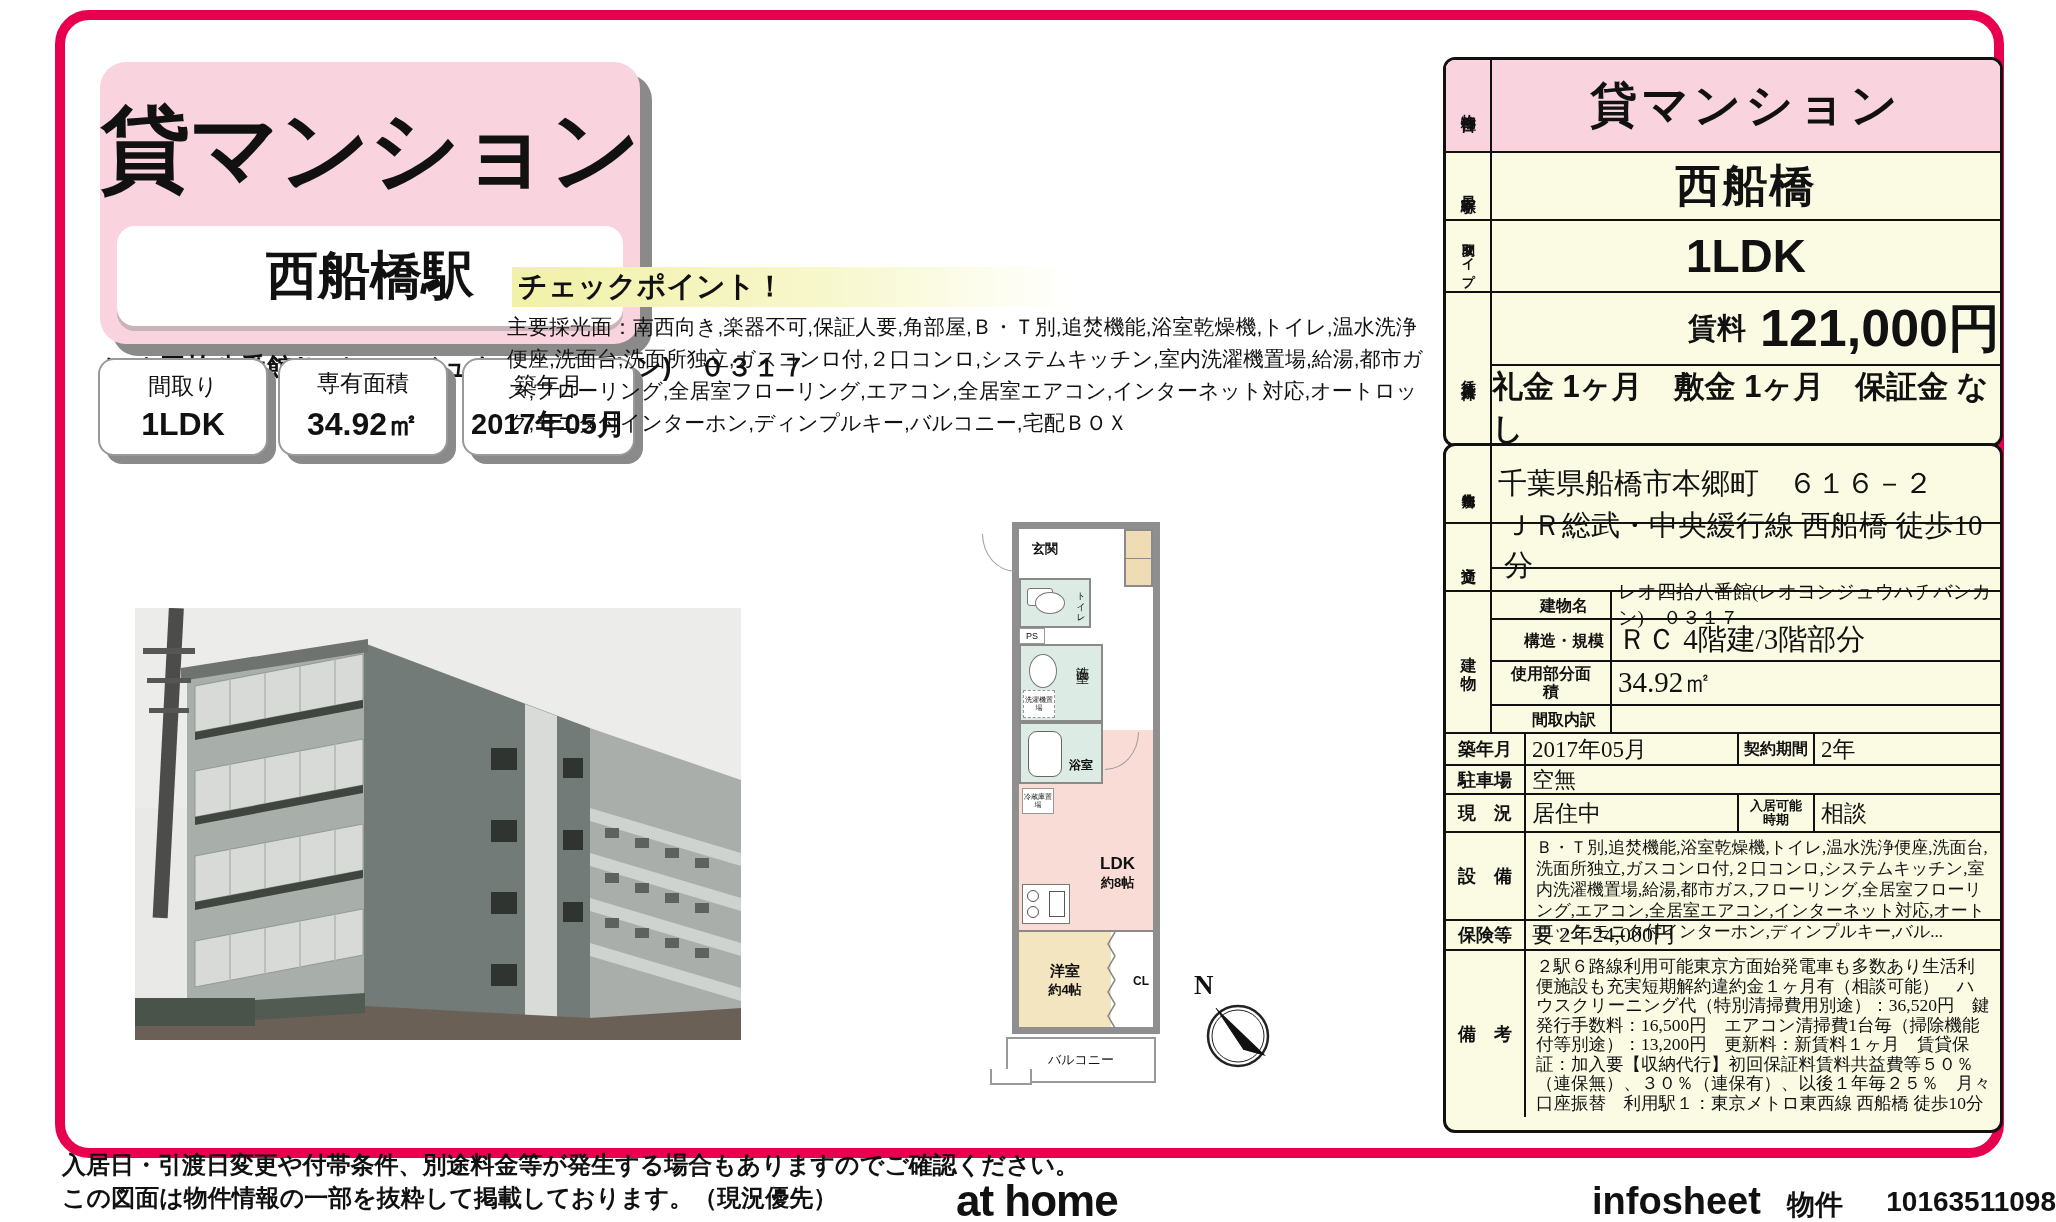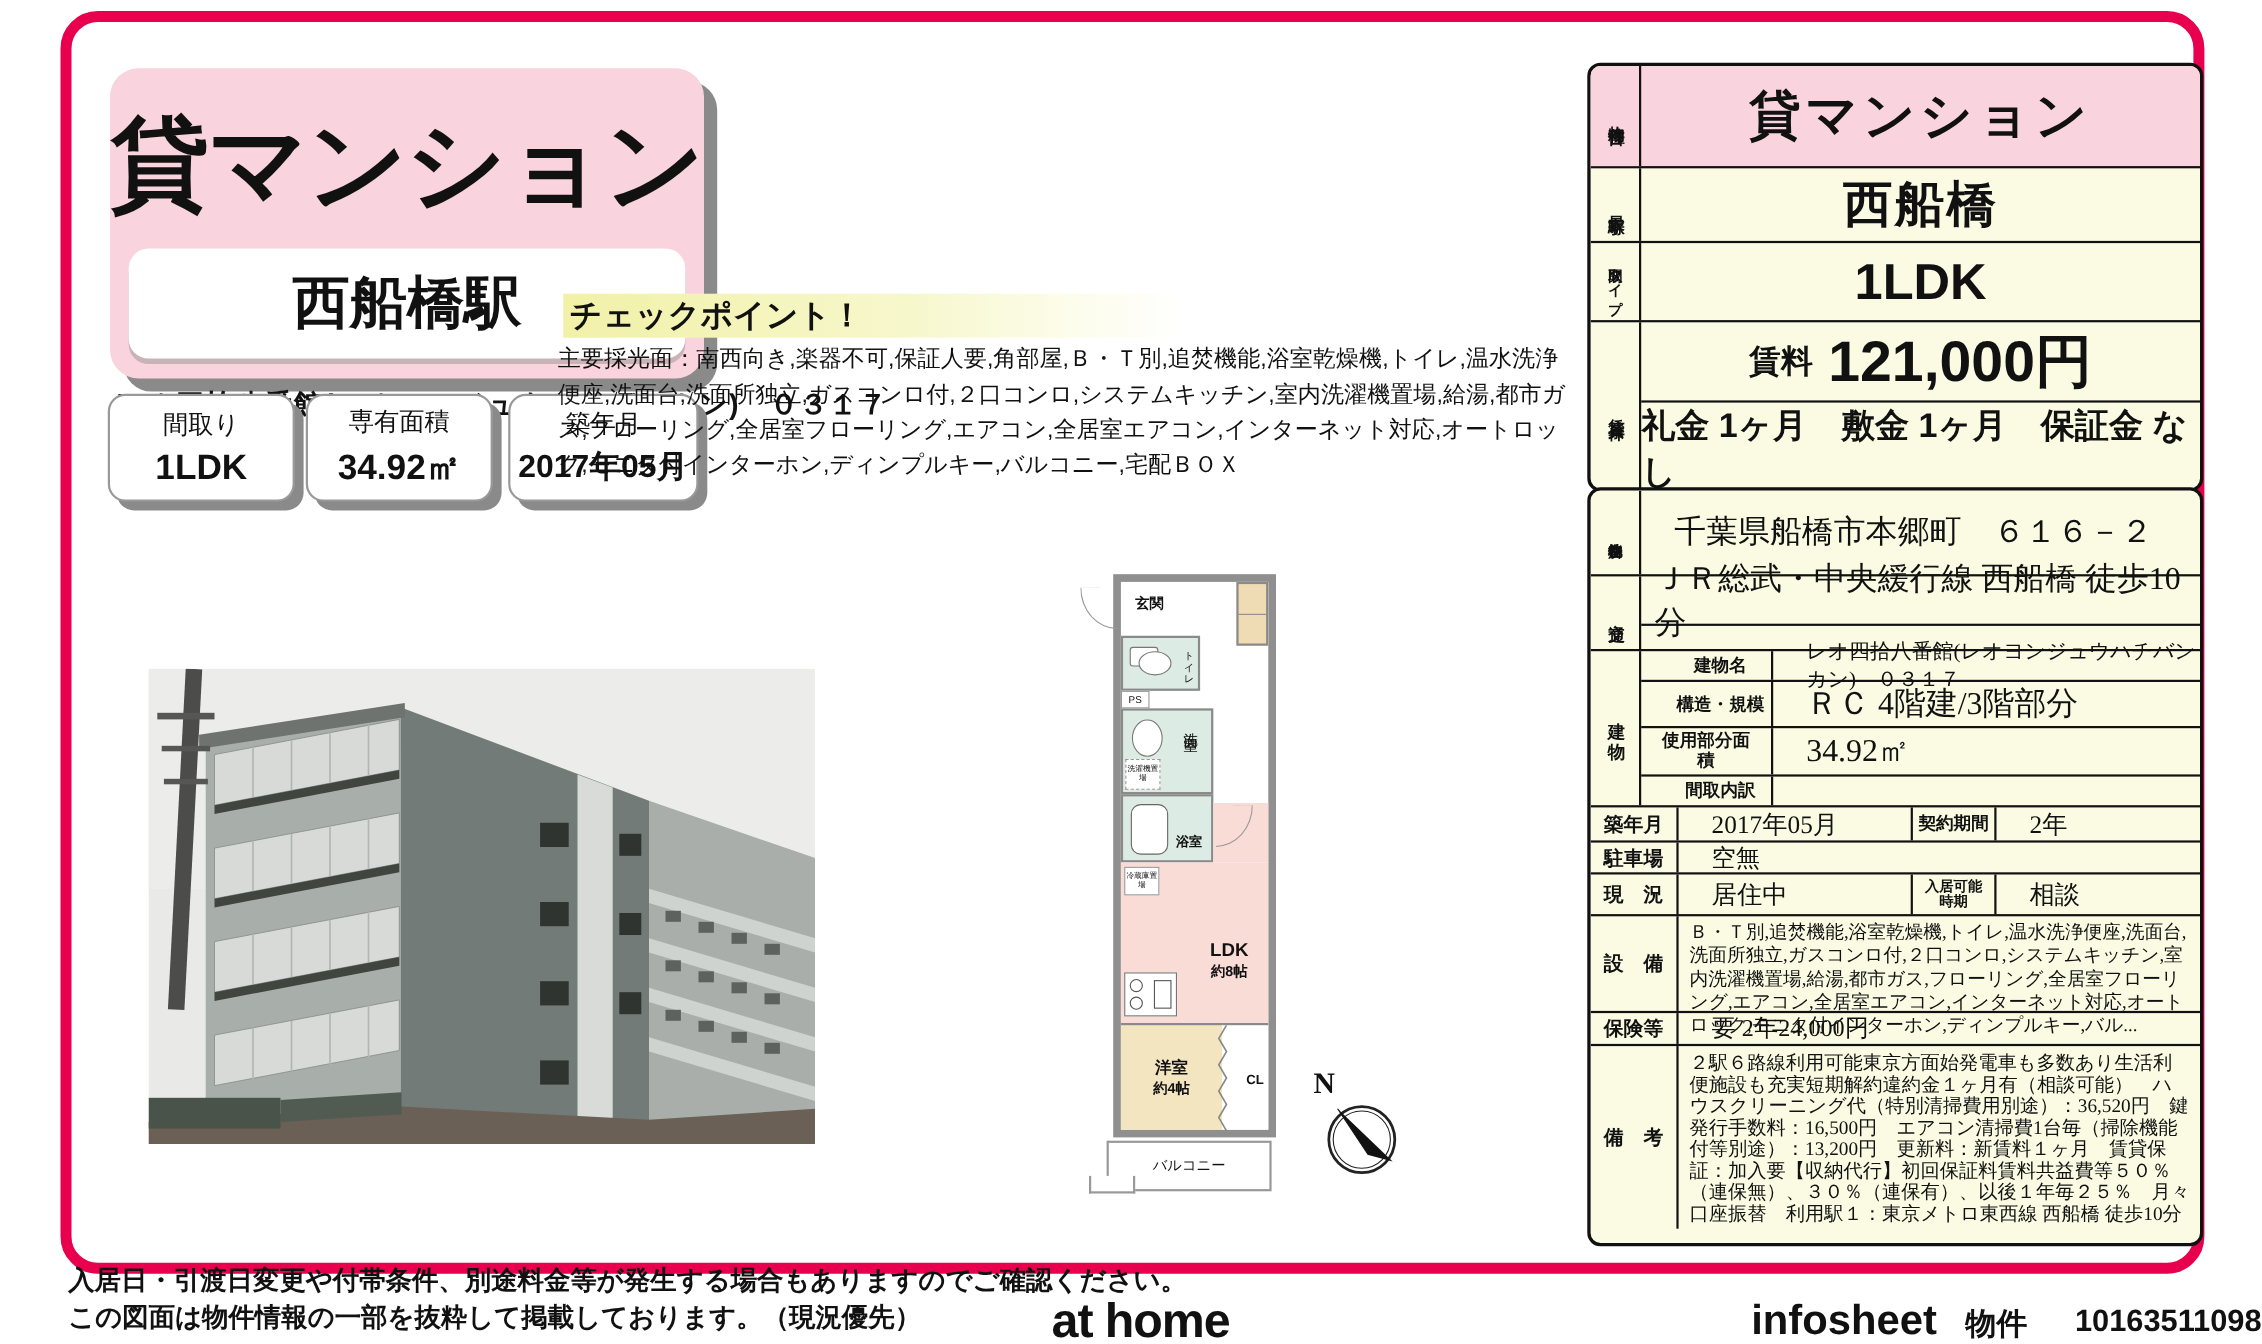--- a/index.html
+++ b/index.html
@@ -24,21 +24,21 @@
   
   .cp-title{left:512px; top:267px; width:566px; height:40px; background:linear-gradient(90deg,#f1f1a8 0%,#f7f7cc 55%,#fdfdef 85%,#ffffff 100%); font-size:29px; font-weight:bold; display:flex; align-items:center; padding-left:6px;}
   .cp-body{left:507px; top:311px; width:928px; font-size:21px; line-height:32px; letter-spacing:0;}
   
   .rtable{left:1443px; width:560px; border:3px solid #111; border-radius:12px; overflow:hidden; background:var(--paleyellow);}
   .trow{display:flex; border-bottom:2px solid #111;}
   .trow:last-child{border-bottom:none;}
   .vlab{width:46px; min-width:46px; border-right:2px solid #111; display:flex; align-items:center; justify-content:center;}
   .vtext{writing-mode:vertical-rl; text-orientation:upright; font-weight:bold; letter-spacing:2px;}
   .cellc{flex:1; display:flex; align-items:center; justify-content:center;}
-  .celll{flex:1; display:flex; align-items:center; padding-left:30px;}
+  .celll{flex:1; display:flex; align-items:center; padding-left:6px;}
   .hlab{width:80px; min-width:80px; border-right:2px solid #111; display:flex; align-items:center; justify-content:center; font-weight:bold; font-size:18px; padding:0 8px; text-align:center;}
   .ilab{width:120px; min-width:120px; border-right:2px solid #111; display:flex; align-items:center; justify-content:center; font-weight:bold; font-size:16px; text-align:center; line-height:17px;padding-left:26px;}
   .sub{flex:1; display:flex; flex-direction:column;}
   .subrow{display:flex; border-bottom:2px solid #111;}
   .subrow:last-child{border-bottom:none;}
   
   .plan-wall{left:14px; top:4px; width:148px; height:512px; border:7px solid var(--wall); background:#fff;}
   .room{position:absolute; border:2px solid #8a8a8a;}
   .tinybox{position:absolute; border:1.5px solid #999; background:#fff; font-size:7px; line-height:8px; text-align:center; display:flex; align-items:center; justify-content:center;}
   .vtiny{writing-mode:vertical-rl; text-orientation:upright;}
@@ -253,21 +253,21 @@
     <div class="vlab">
         <span class="vtext" style="font-size:13px; letter-spacing:0;">間取タイプ</span>
       </div>
     <div class="cellc" style="font-size:46px; font-weight:bold;">1LDK</div>
   </div>
   <div class="trow" style="height:157px;">
     <div class="vlab">
         <span class="vtext" style="font-size:15px;">賃貸条件</span>
       </div>
     <div class="sub">
-      <div class="subrow" style="height:80px; align-items:center; justify-content:center; gap:14px;">
+      <div class="subrow" style="height:80px; align-items:center; justify-content:flex-end; gap:14px;">
         <span style="font-size:29px; font-weight:bold;">賃料</span>
         <span style="font-size:52px; font-weight:bold;">121,000円</span>
       </div>
       <div class="subrow" style="flex:1; align-items:center; ">
         <span style="font-size:31px; font-weight:bold;">礼金 1ヶ月　敷金 1ヶ月　保証金 なし</span>
       </div>
     </div>
   </div>
 </div>
 

